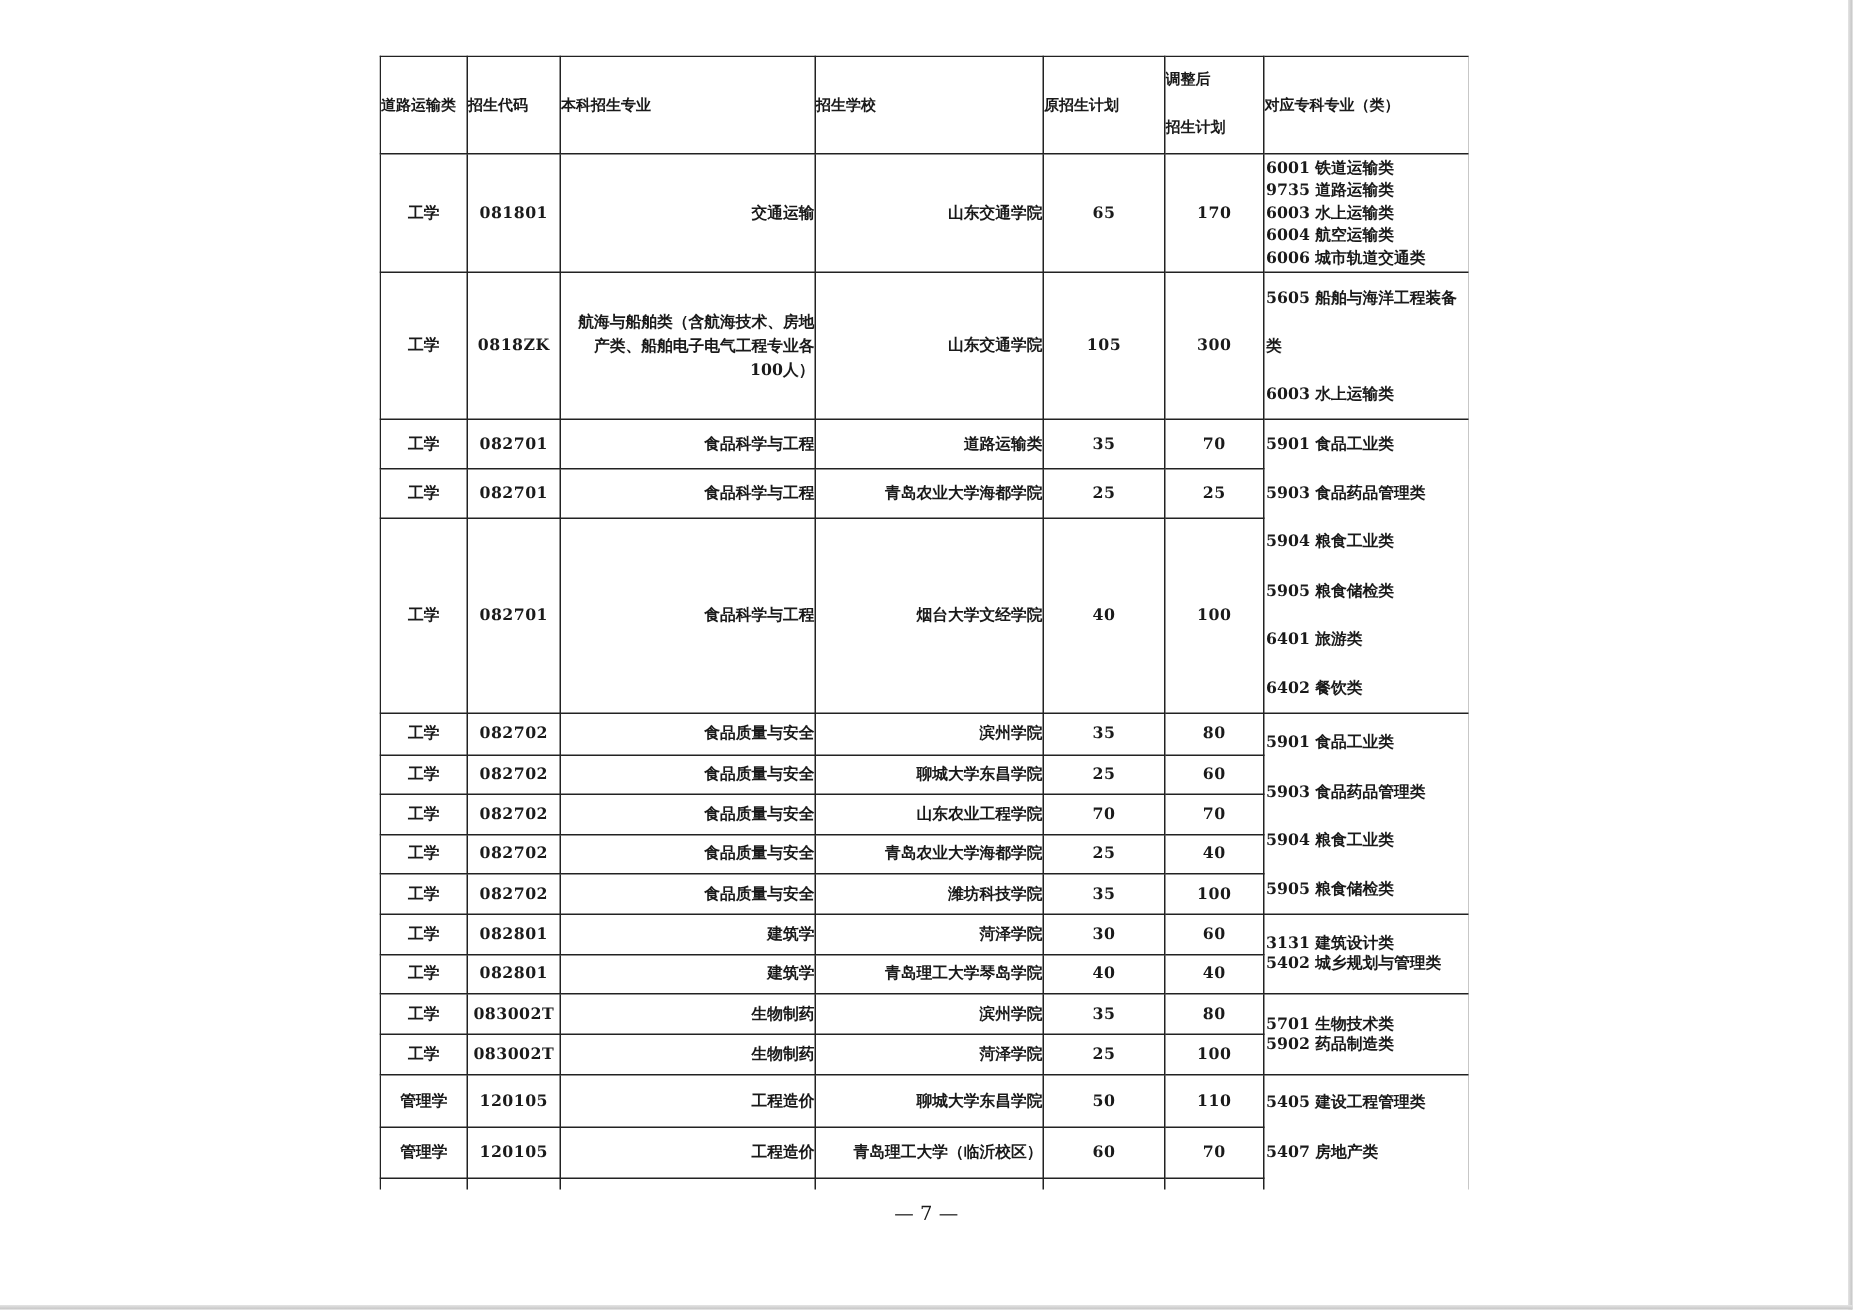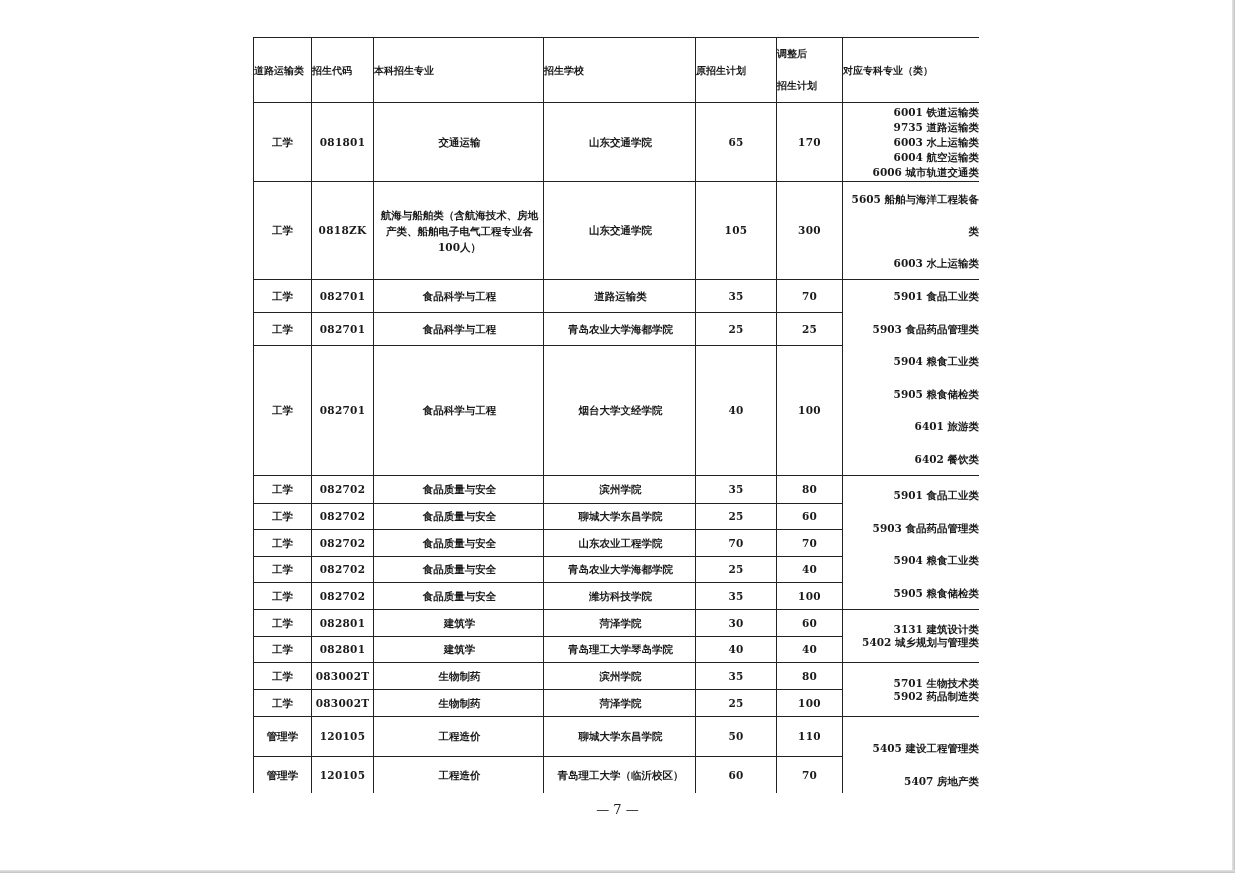--- a/index.html
+++ b/index.html
@@ -31,25 +31,25 @@
   }
   td, th {
     border: 1.2px solid #222;
     padding: 0;
     vertical-align: middle;
     line-height: 15px;
     overflow: hidden;
   }
   th { font-weight: bold; text-align: left; font-size: 10px; }
   .c { text-align: center; }
-  .l { text-align: center; padding-left: 2px; }
+  .l { text-align: right; padding-left: 2px; }
   .mono { letter-spacing: 0.3px; }
   .hdr2 { display: block; line-height: 32px; }
   .spec { text-align: left; padding-left: 1px; vertical-align: top; }
-  .spec-line { display: block; white-space: nowrap; text-align: right; }
+  .spec-line { display: block; white-space: nowrap; }
   .page-number {
     position: absolute; left: 0; width: 1235px; top: 802px;
     text-align: center; font-size: 13px;
     font-family: "DejaVu Serif", "Liberation Serif", serif;
   }
 </style>
 </head>
 <body>
 
 <div class="page-edge-right"></div>
@@ -242,21 +242,21 @@
       <td class="c mono">100</td>
     </tr>
 
     <tr style="height:27px">
       <td class="c">管理学</td>
       <td class="c mono">120105</td>
       <td class="l">工程造价</td>
       <td class="l">聊城大学东昌学院</td>
       <td class="c mono">50</td>
       <td class="c mono">110</td>
-      <td class="spec" rowspan="3" style="padding-top:15px">
+      <td class="spec" rowspan="3" style="padding-top:2px">
         <span class="spec-line" style="line-height:33px">5405 建设工程管理类</span>
         <span class="spec-line" style="line-height:33px">5407 房地产类</span>
         <span class="spec-line" style="line-height:33px">5503 水利工程与管理类</span>
       </td>
     </tr>
 
     <tr style="height:26px">
       <td class="c">管理学</td>
       <td class="c mono">120105</td>
       <td class="l">工程造价</td>

